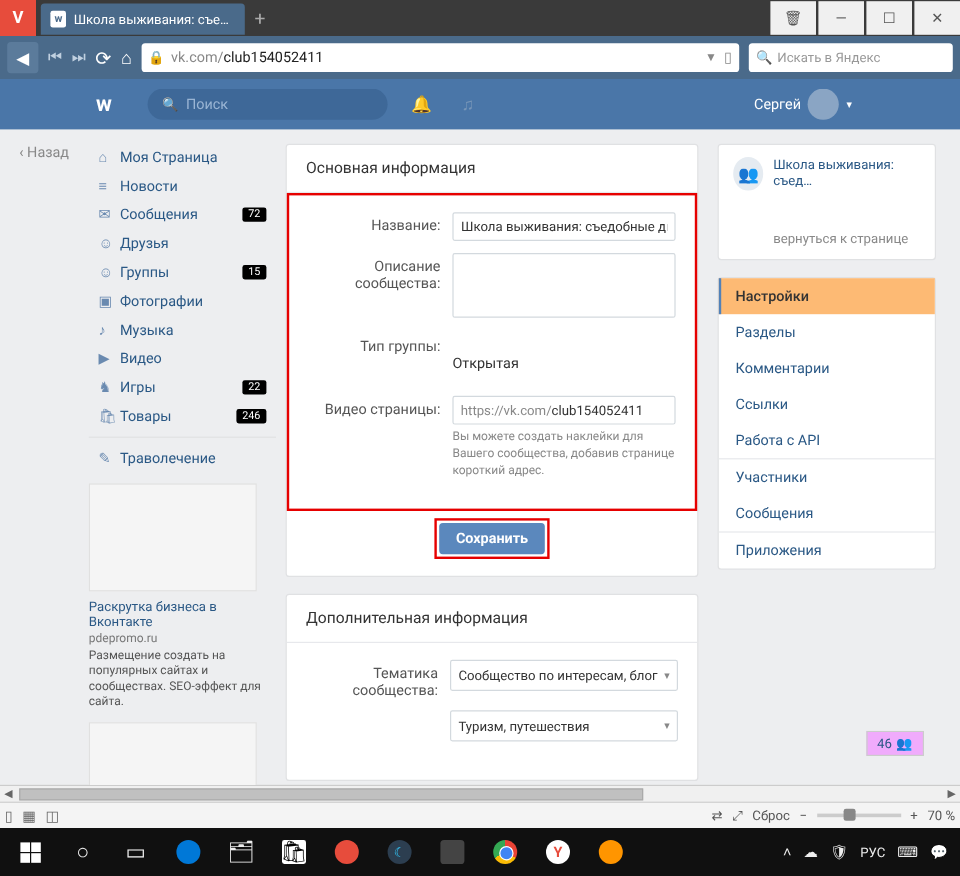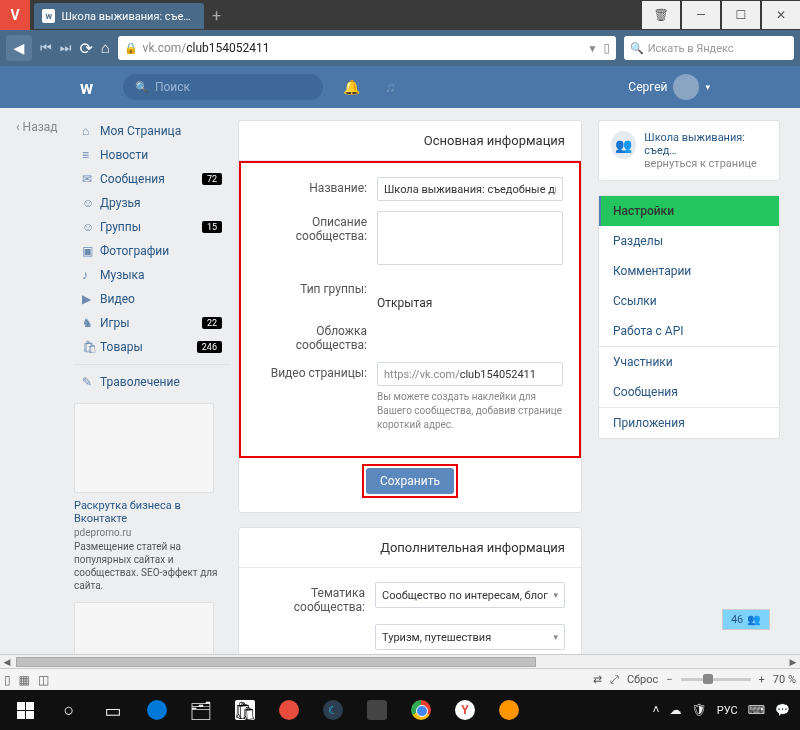--- a/index.html
+++ b/index.html
@@ -51,52 +51,52 @@
 .vk-left .menu-item .badge { margin-left:auto; background:#000000; color:#fff; font-size:9px; padding:1px 5px; border-radius:2px; }
 .vk-left .ad { margin-top:10px; }
 .vk-left .ad .ad-img { width:140px; height:90px; background:#f5f5f5; border:1px solid #e0e0e0; margin-bottom:6px; display:flex; align-items:center; justify-content:center; }
 .vk-left .ad .ad-title { color:#2a5885; font-size:11px; margin-bottom:2px; }
 .vk-left .ad .ad-domain { color:#777; font-size:10px; margin-bottom:2px; }
 .vk-left .ad .ad-desc { color:#555; font-size:10px; line-height:1.3; }
 
 
 .vk-main { flex:1; padding:12px 8px 0 8px; }
 .panel { background:#fff; border:1px solid #e0e1e3; border-radius:3px; margin-bottom:14px; }
-.panel-head { padding:12px 16px; font-size:13px; color:#333; border-bottom:1px solid #e7e8ec;text-align:right; }
+.panel-head { padding:12px 16px; font-size:13px; color:#333; border-bottom:1px solid #e7e8ec; }
 .panel-body { padding:14px 16px; }
 .hl { border:2px solid #e60000; }
 .hl-btn { display:inline-block; border:2px solid #e60000; padding:2px; }
 
 .form-row { display:flex; margin-bottom:10px; font-size:12px; }
 .form-row .lbl { width:120px; text-align:right; padding-right:10px; color:#555; padding-top:4px; }
 .form-row .ctl { flex:1; }
 .form-row input[type=text] { width:100%; height:24px; border:1px solid #d3d9de; border-radius:2px; padding:0 6px; font-size:11px; color:#333; }
 .form-row textarea { width:100%; height:54px; border:1px solid #d3d9de; border-radius:2px; padding:4px 6px; font-size:11px; resize:none; }
 .form-row .val-text { color:#333; padding-top:4px;margin-top:14px; }
 .form-row .val-link { color:#2a5885; padding-top:4px; cursor:pointer; }
 .hint { color:#888; font-size:10px; margin-top:4px; line-height:1.4; }
-.btn-save { background:#5b88bd; color:#fff; border:none; padding:6px 14px; font-size:12px; border-radius:3px; cursor:pointer; }
+.btn-save { background:#5b88bd; color:#fff; border:none; padding:6px 14px; font-size:12px; border-radius:3px; cursor:pointer;font-weight:bold; }
 .save-row { text-align:center; padding:6px 0 14px; }
 .url-prefix { color:#888; }
 .url-editable { color:#333; }
 
 .sel { width:100%; height:26px; border:1px solid #d3d9de; border-radius:2px; padding:0 6px; font-size:11px; color:#333; background:#fff; display:flex; align-items:center; justify-content:space-between; }
 .sel .arr { color:#888; font-size:9px; }
 .link-row { text-align:center; padding:4px 0; }
 
 
 .vk-right { width:190px; padding:12px 0 0 8px; }
 .info-box { background:#fff; border:1px solid #e0e1e3; border-radius:3px; padding:10px 12px; margin-bottom:14px; display:flex; gap:8px; }
 .info-box .ibox-icon { width:28px; height:28px; background:#e5ebf1; border-radius:50%; display:flex; align-items:center; justify-content:center; color:#6a8ab0; font-size:14px; }
 .info-box .ibox-txt { font-size:11px; }
 .info-box .ibox-title { color:#2a5885; }
-.info-box .ibox-sub { color:#888; }
+.info-box .ibox-sub { color:#888;margin-top:36px; }
 .right-menu { background:#fff; border:1px solid #e0e1e3; border-radius:3px; font-size:12px; }
 .right-menu .rm-item { padding:8px 14px; color:#2a5885; cursor:pointer; }
-.right-menu .rm-item.active { background:#22c55e; color:#333; font-weight:500; border-left:2px solid #5181b8; padding-left:12px; }
+.right-menu .rm-item.active { background:#fdba74; color:#333; font-weight:500; border-left:2px solid #5181b8; padding-left:12px; }
 .right-menu .rm-group { border-top:1px solid #e7e8ec; }
 
 
 .hscroll { height:14px; background:#f0f0f0; border-top:1px solid #ccc; display:flex; align-items:center; }
 .hscroll .thumb { width:520px; height:10px; background:#c0c0c0; margin-left:2px; border:1px solid #aaa; }
 .hscroll .arrow { width:14px; text-align:center; color:#666; font-size:9px; }
 
 
 .statusbar { height:22px; background:#f4f4f4; border-top:1px solid #ccc; display:flex; align-items:center; font-size:11px; color:#555; padding:0 4px; gap:8px; }
 .statusbar .sb-icon { font-size:12px; color:#666; }
@@ -236,21 +236,21 @@
         <div style="border-top:1px solid #e0e1e3;margin:6px 0;"></div>
         <div class="menu-item">
             <span class="mi-icon">✎</span>
             <span>Траволечение</span>
           </div>
 
         <div class="ad">
           <div class="ad-img ad1"></div>
           <div class="ad-title">Раскрутка бизнеса в Вконтакте</div>
           <div class="ad-domain">pdepromo.ru</div>
-          <div class="ad-desc">Размещение статей на популярных сайтах и сообществах. SEO-эффект для сайта.</div>
+          <div class="ad-desc">Размещение создать на популярных сайтах и сообществах. SEO-эффект для сайта.</div>
         </div>
         <div class="ad">
           <div class="ad-img ad2"></div>
 
         </div>
       </div>
 
       <div class="vk-main">
         <div class="panel">
           <div class="panel-head">Основная информация</div>
@@ -261,21 +261,20 @@
             </div>
             <div class="form-row">
               <div class="lbl">Описание сообщества:</div>
               <div class="ctl"><textarea style=""></textarea></div>
             </div>
             <div class="form-row">
               <div class="lbl">Тип группы:</div>
               <div class="ctl val-text">Открытая</div>
             </div>
             <div class="form-row">
-              <div class="lbl">Обложка сообщества:</div>
             </div>
             <div class="form-row">
               <div class="lbl">Видео страницы:</div>
               <div class="ctl">
                 <div style="height:24px;border:1px solid #d3d9de;border-radius:2px;padding:0 6px;font-size:11px;display:flex;align-items:center;">
                   <span class="url-prefix">https://vk.com/</span>
                     <span class="url-editable">club154052411</span>
                 </div>
                 <div class="hint">Вы можете создать наклейки для Вашего сообщества, добавив странице короткий адрес.</div>
               </div>
@@ -332,21 +331,21 @@
           <div class="rm-item">Работа с API</div>
           <div class="rm-group">
             <div class="rm-item">Участники</div>
             <div class="rm-item">Сообщения</div>
           </div>
           <div class="rm-group">
             <div class="rm-item">Приложения</div>
           </div>
         </div>
 
-        <div style="position:fixed; right:30px; bottom:100px; background:#7dd3fc; border:1px solid #ccc; padding:3px 8px; font-size:11px; color:#2a5885; display:flex; align-items:center; gap:4px;">
+        <div style="position:fixed; right:30px; bottom:100px; background:#f0abfc; border:1px solid #ccc; padding:3px 8px; font-size:11px; color:#2a5885; display:flex; align-items:center; gap:4px;">
           <span>46</span>
           <span>👥</span>
         </div>
       </div>
     </div>
   </div>
 </div>
 
 <div class="hscroll">
   <span class="arrow">◀</span>

